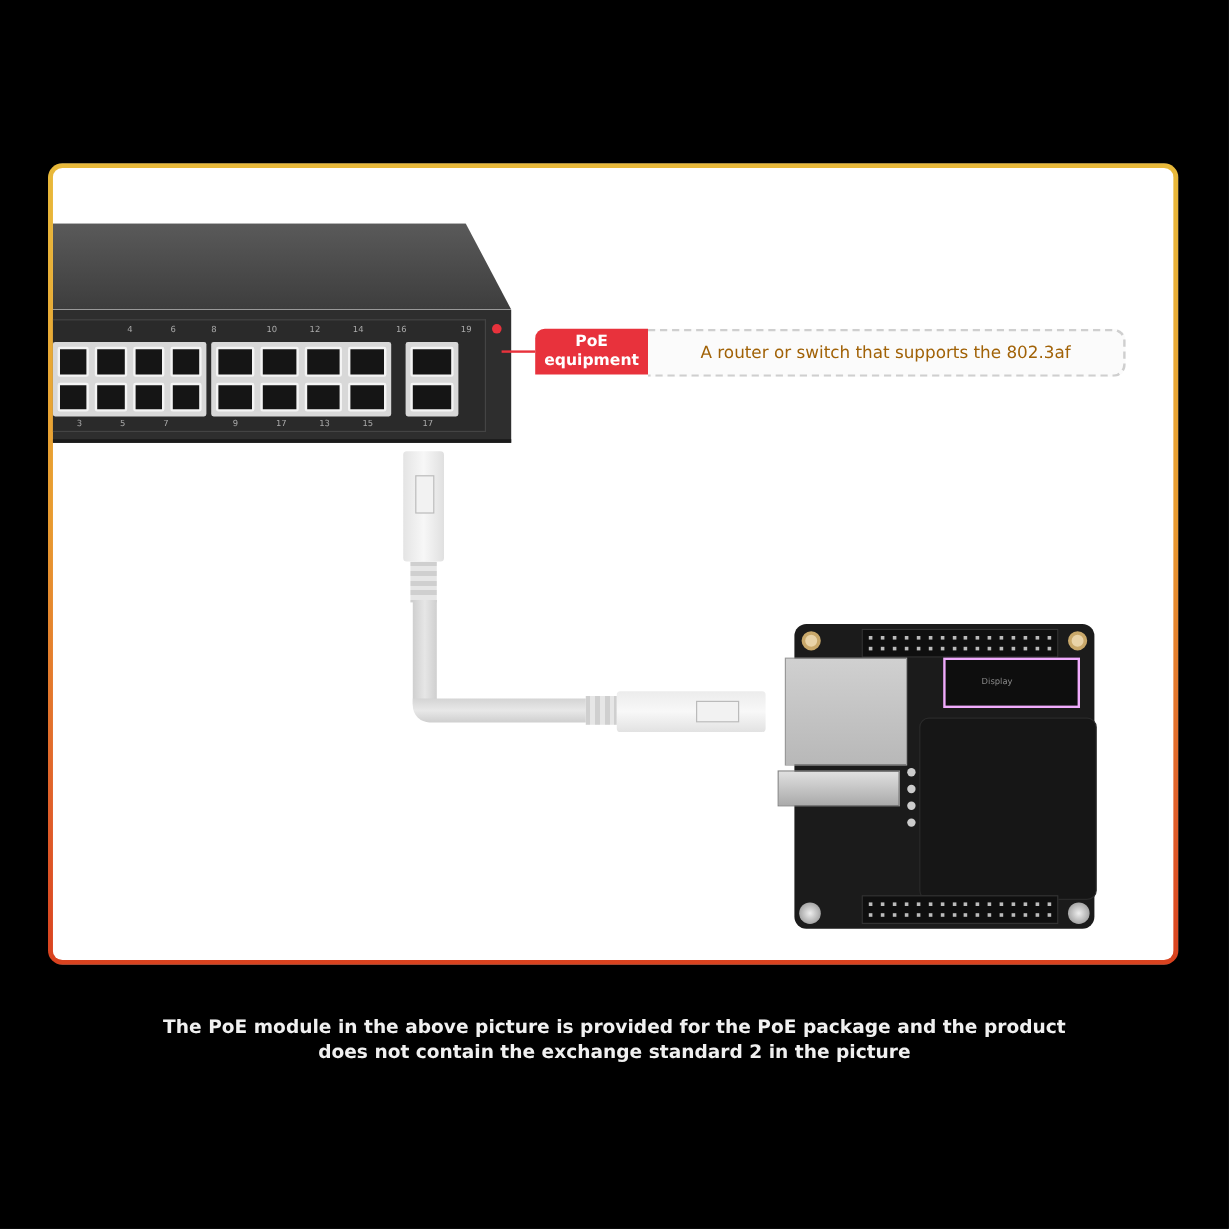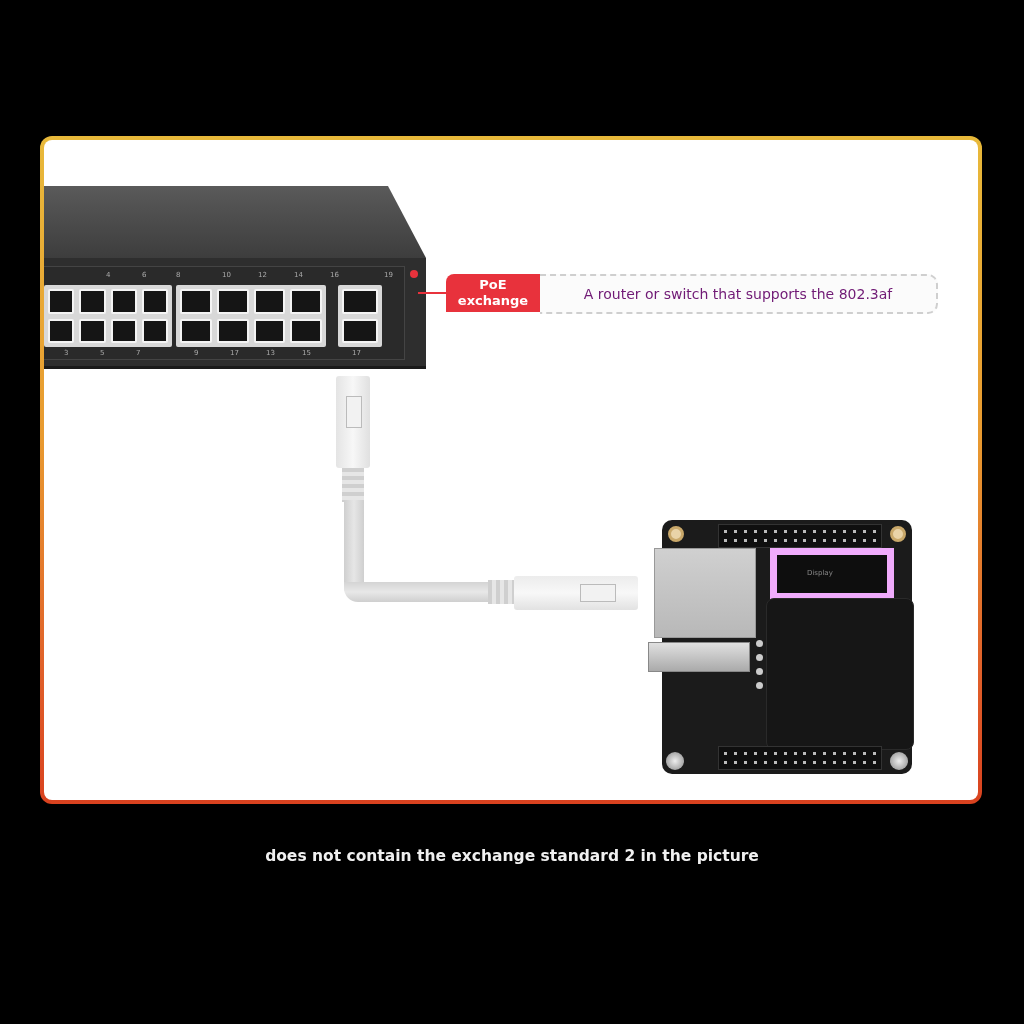--- a/index.html
+++ b/index.html
@@ -16,41 +16,41 @@
   .sw-inner{position:absolute;left:0;top:8px;width:360px;height:92px;border:1px solid #444;border-left:none;background:#2a2a2a;}
   .portgroup{position:absolute;top:18px;height:62px;background:#d8d8d8;border-radius:2px;display:grid;grid-template-columns:repeat(4,1fr);grid-template-rows:1fr 1fr;gap:5px;padding:4px;box-sizing:border-box;}
   .port{background:#151515;border:2px solid #f4f4f4;border-radius:2px;}
   .portnum{position:absolute;font-size:7px;color:#aaa;}
   .sw-dot{position:absolute;left:366px;top:130px;width:8px;height:8px;border-radius:50%;background:#e8323c;}
   
   .connector-line{position:absolute;left:374px;top:152px;width:28px;height:2px;background:#e8323c;}
   .label-tag{position:absolute;left:402px;top:134px;width:94px;height:38px;background:#e8323c;border-radius:8px 0 0 0;color:#fff;
     font-weight:bold;font-size:13px;line-height:16px;text-align:center;display:flex;flex-direction:column;justify-content:center;}
   .label-desc{position:absolute;left:496px;top:134px;width:396px;height:36px;border:2px dashed #cfcfcf;border-left:none;border-radius:0 10px 10px 0;
-    background:#fbfbfb;color:#701a75;font-size:14px;line-height:17px;text-align:center;display:flex;flex-direction:column;justify-content:center;}
+    background:#fbfbfb;color:#a16207;font-size:14px;line-height:17px;text-align:center;display:flex;flex-direction:column;justify-content:center;}
   
   .plug-v{position:absolute;left:292px;top:236px;width:34px;height:92px;background:linear-gradient(90deg,#e4e4e4,#f7f7f7,#e0e0e0);border-radius:3px;}
   .plug-v .clip{position:absolute;left:10px;top:20px;width:14px;height:30px;border:1px solid #bbb;background:#f2f2f2;}
   .boot-v{position:absolute;left:298px;top:328px;width:22px;height:34px;background:repeating-linear-gradient(180deg,#cfcfcf 0 4px,#e6e6e6 4px 8px);}
   .cable-v{position:absolute;left:300px;top:360px;width:20px;height:100px;background:linear-gradient(90deg,#cfcfcf,#e6e6e6,#cfcfcf);border-bottom-left-radius:14px;}
   .cable-h{position:absolute;left:300px;top:442px;width:150px;height:20px;background:linear-gradient(180deg,#d4d4d4,#e8e8e8,#cfcfcf);border-bottom-left-radius:14px;}
   .boot-h{position:absolute;left:444px;top:440px;width:26px;height:24px;background:repeating-linear-gradient(90deg,#cfcfcf 0 4px,#e6e6e6 4px 8px);}
   .plug-h{position:absolute;left:470px;top:436px;width:124px;height:34px;background:linear-gradient(180deg,#ececec,#f8f8f8,#e2e2e2);border-radius:3px;}
   .plug-h .clip{position:absolute;left:66px;top:8px;width:34px;height:16px;border:1px solid #bbb;background:#f2f2f2;}
   
   .board{position:absolute;left:618px;top:380px;width:250px;height:254px;background:#1b1b1b;border-radius:10px;}
   .hole{position:absolute;width:16px;height:16px;border-radius:50%;background:#e9d3a8;border:3px solid #c9a86a;box-sizing:border-box;}
   .screw{position:absolute;width:18px;height:18px;border-radius:50%;background:radial-gradient(#eee,#888);}
   .header{position:absolute;background:#0f0f0f;border:1px solid #333;display:grid;grid-template-columns:repeat(16,1fr);grid-template-rows:1fr 1fr;padding:3px;box-sizing:border-box;gap:2px;}
   .pin{width:3px;height:3px;background:#bbb;margin:auto;}
   .rj45{position:absolute;left:-8px;top:28px;width:100px;height:88px;background:linear-gradient(180deg,#d0d0d0,#b8b8b8);border:1px solid #999;}
   .usb{position:absolute;left:-14px;top:122px;width:100px;height:28px;background:linear-gradient(180deg,#e0e0e0,#aaa);border:1px solid #888;}
   .poe-cover{position:absolute;left:104px;top:78px;width:146px;height:150px;background:#161616;border-radius:8px;border:1px solid #2a2a2a;}
   .led{position:absolute;width:7px;height:7px;border-radius:50%;background:#ccc;}
-  .fpc{position:absolute;left:108px;top:28px;width:110px;height:38px;background:#0e0e0e;border:7px solid #f0abfc;}
+  .fpc{position:absolute;left:124px;top:28px;width:110px;height:38px;background:#0e0e0e;border:2px solid #f0abfc;}
   
   .caption{position:absolute;left:0;top:846px;width:1024px;text-align:center;color:#f0f0f0;font-size:15.5px;line-height:21px;font-weight:bold;}
 </style>
 </head>
 <body>
 
 <div class="panel">
 
   <div class="switch">
     <div class="sw-top"></div>
@@ -99,21 +99,21 @@
         <span class="portnum" style="left:258px;top:82px">15</span>
         <span class="portnum" style="left:308px;top:82px">17</span>
       </div>
     </div>
   </div>
   <div class="sw-dot"></div>
 
   <div class="connector-line"></div>
   <div class="label-tag">
     <span>PoE</span>
-    <span>exchange</span>
+    <span>equipment</span>
   </div>
   <div class="label-desc">
     <span>A router or switch that supports the 802.3af</span>
   </div>
 
   <div class="plug-v">
       <div class="clip"></div>
     </div>
   <div class="boot-v"></div>
   <div class="cable-v"></div>
@@ -203,14 +203,15 @@
         <i class="pin"></i>
         <i class="pin"></i>
         <i class="pin"></i>
         <i class="pin"></i>
         <i class="pin"></i>
     </div>
   </div>
 </div>
 
 <div class="caption">
+  <div>The PoE module in the above picture is provided for the PoE package and the product</div>
   <div>does not contain the exchange standard 2 in the picture</div>
 </div>
 
 </body></html>

